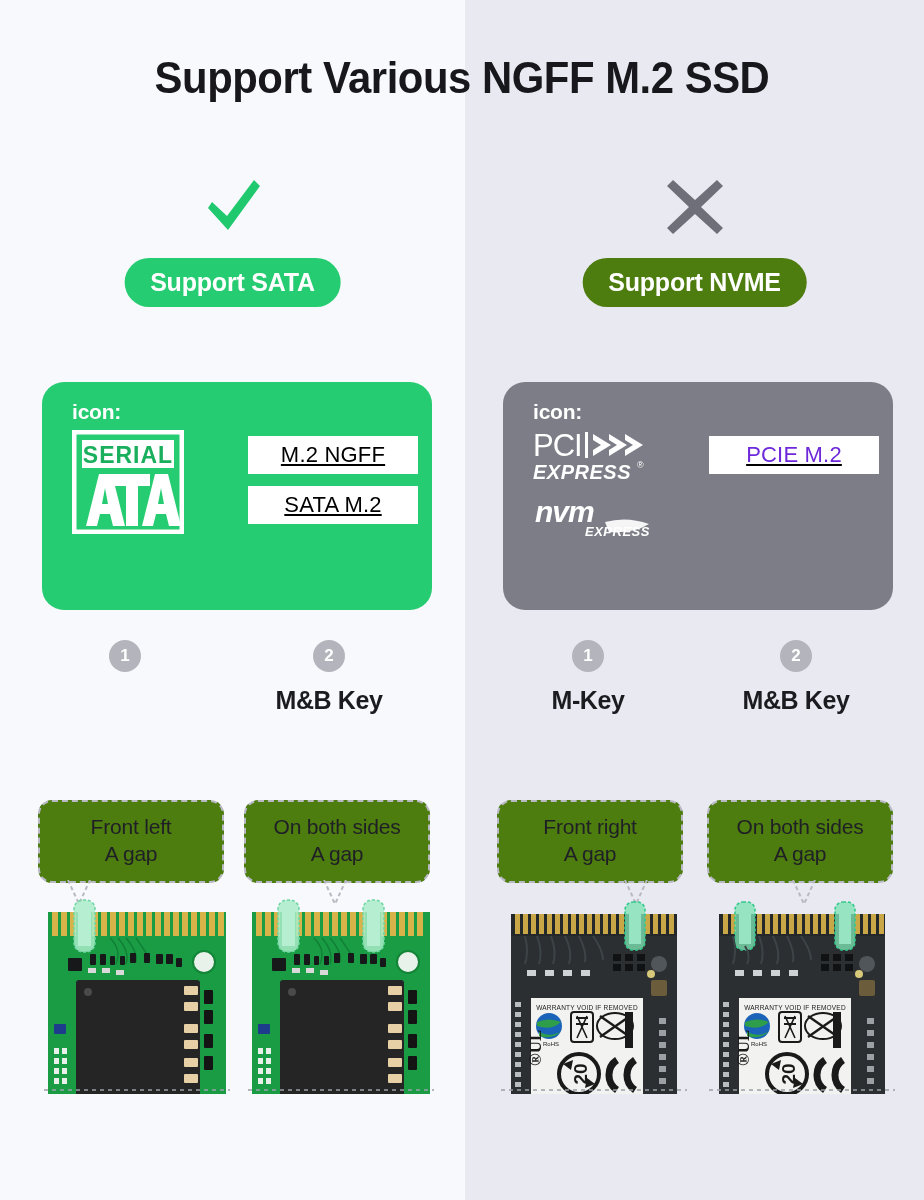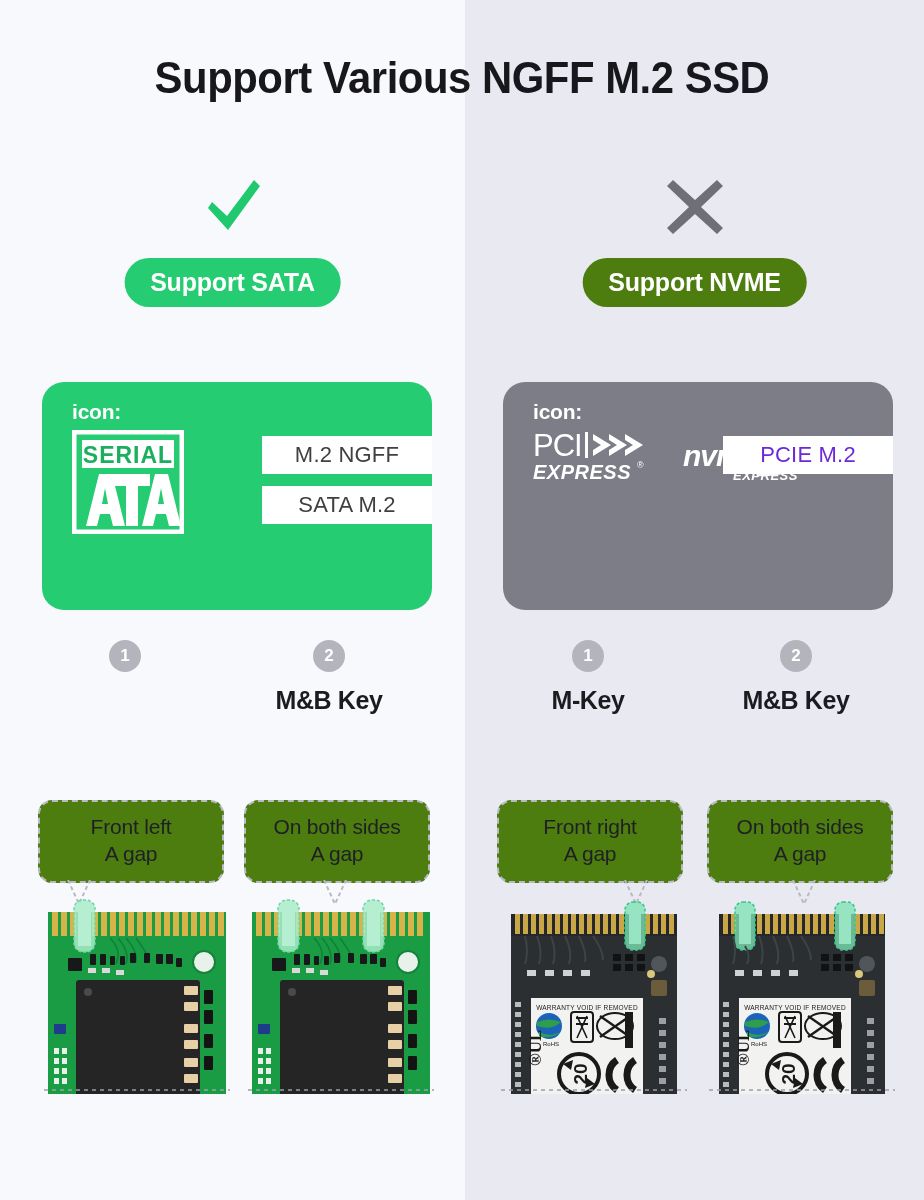--- a/index.html
+++ b/index.html
@@ -97,33 +97,34 @@
     font-size: 21px;
     font-weight: 700;
     color: #ffffff;
     letter-spacing: -0.2px;
     margin-bottom: 4px;
   }
 
   .icon-card-body {
     display: flex;
     align-items: flex-start;
-    gap: 40px;
+    gap: 26px;
+    text-decoration: underline;
   }
 
   .logo-zone {
     width: 150px;
     flex: 0 0 150px;
     padding-top: 2px;
   }
   .logo-zone.nvme {
     display: flex;
-    flex-direction: row;
+    flex-direction: column;
     gap: 8px;
-    align-items: flex-end;
+    align-items: flex-start;
   }
 
   .tag-zone {
     display: flex;
     flex-direction: column;
     gap: 12px;
     padding-top: 8px;
   }
 
   .tag {
@@ -131,21 +132,21 @@
     width: 170px;
     height: 38px;
     display: flex;
     align-items: center;
     justify-content: center;
     font-size: 22px;
     font-weight: 400;
     letter-spacing: 0.2px;
     white-space: nowrap;
   }
-  .tag.ok { color: #404040; text-align: center; }
+  .tag.ok { color: #000000; text-align: center; }
   .tag.no { color: #6d28d9; }
 
   
   .key-header {
     position: absolute;
     width: 170px;
     text-align: center;
   }
   .key-num {
     width: 32px;

